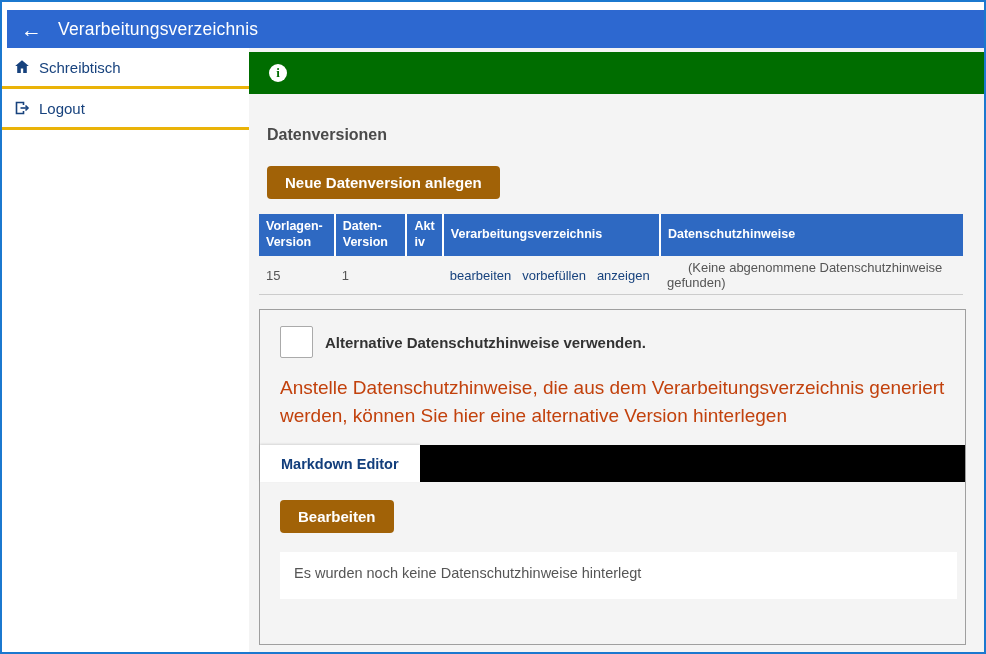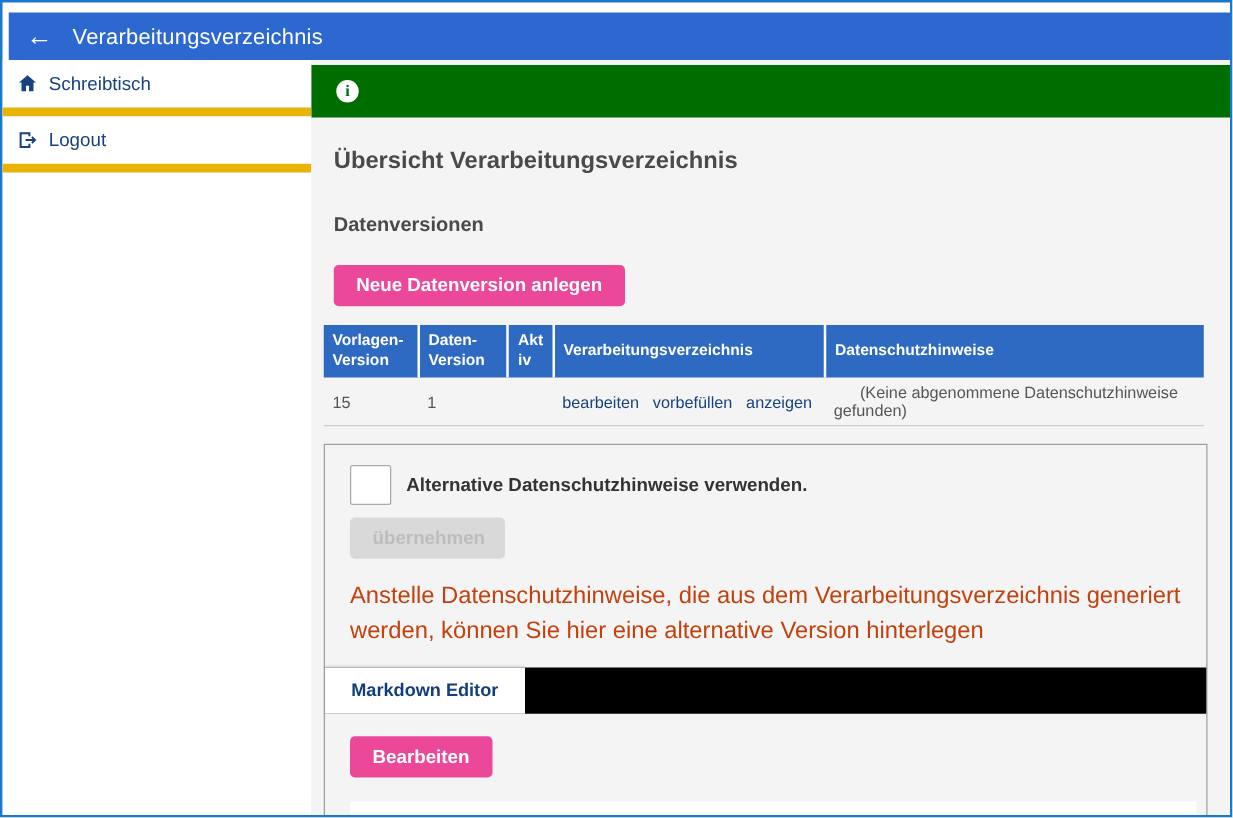--- a/index.html
+++ b/index.html
@@ -8,33 +8,33 @@
          background:#fff;overflow:hidden;position:relative;}
   
   .appbar{margin:8px 0 0 5px;height:38px;background:#2d68d0;color:#fff;
           display:flex;align-items:center;padding:0 14px;gap:16px;}
   .appbar .back{font-size:21px;line-height:1;cursor:pointer;}
   .appbar .title{font-size:17.5px;letter-spacing:.2px;}
   
   .body{display:flex;height:604px;}
   .sidebar{width:247px;background:#fff;flex:0 0 247px;}
   .side-item{height:38px;display:flex;align-items:center;gap:9px;padding:0 12px;
-             color:#17427d;font-size:15px;border-bottom:7px solid #eab308;cursor:pointer;}
+             color:#17427d;font-size:15px;border-bottom:3px solid #eab308;cursor:pointer;}
   .side-item svg{width:16px;height:16px;flex:0 0 16px;}
   .content{flex:1;background:#f4f4f4;overflow:hidden;}
   
   .banner{margin-top:4px;height:42px;background:#006d00;color:#fff;display:flex;
           align-items:center;gap:17px;padding:0 20px;font-size:15px;}
   .info-ic{width:18px;height:18px;border-radius:50%;background:#fff;color:#006d00;
            font-weight:bold;font-family:"Liberation Serif","DejaVu Serif",serif;
            display:flex;align-items:center;justify-content:center;font-size:13px;flex:0 0 18px;}
   .page{padding:0 18px 0 10px;}
   h1.page-title{margin:24px 0 0 8px;font-size:19px;color:#4a4a4a;font-weight:bold;}
   h2.section-title{margin:32px 0 0 8px;font-size:16px;color:#4a4a4a;font-weight:bold;}
-  .btn{display:inline-block;border:none;border-radius:4px;background:#ec4899;color:#fff;
+  .btn{display:inline-block;border:none;border-radius:4px;background:#a16207;color:#fff;
        font-weight:bold;font-size:15px;padding:8px 18px;cursor:pointer;
        font-family:inherit;}
   .btn.new-version{margin:22px 0 0 8px;}
   .btn.disabled{background:#d9d9d9;color:#bdbdbd;cursor:default;}
   
   table.dv{border-collapse:collapse;margin-top:15px;table-layout:fixed;width:704px;}
   table.dv th{background:#2e69c2;color:#fff;font-size:12.5px;text-align:left;
               padding:4px 7px;vertical-align:middle;border-right:2px solid #fff;
               line-height:1.25;height:34px;}
   table.dv th:last-child{border-right:none;margin-left:44px;}
@@ -92,21 +92,20 @@
       </div>
     </aside>
 
     <main class="content">
 
       <div class="banner">
         <span class="info-ic">i</span>
       </div>
 
       <div class="page">
-        <h1 class="page-title">Übersicht Verarbeitungsverzeichnis</h1>
         <h2 class="section-title">Datenversionen</h2>
 
         <button class="btn new-version">Neue Datenversion anlegen</button>
 
         <table class="dv">
           <colgroup>
             <col class="c1">
               <col class="c2">
               <col class="c3">
               <col class="c4">
@@ -136,21 +135,20 @@
           </tbody>
         </table>
 
         <fieldset class="alt">
 
           <div class="chk-row">
             <span class="checkbox" role="checkbox" aria-checked="false"></span>
             <span class="chk-label">Alternative Datenschutzhinweise verwenden.</span>
           </div>
 
-          <button class="btn apply disabled" disabled="">übernehmen</button>
 
           <p class="desc">Anstelle Datenschutzhinweise, die aus dem Verarbeitungsverzeichnis generiert werden, können Sie hier eine alternative Version hinterlegen</p>
 
           <div class="tabstrip">
             <div class="tab">Markdown Editor</div>
           </div>
 
           <button class="btn edit">Bearbeiten</button>
 
           <div class="empty-box">Es wurden noch keine Datenschutzhinweise hinterlegt</div>

